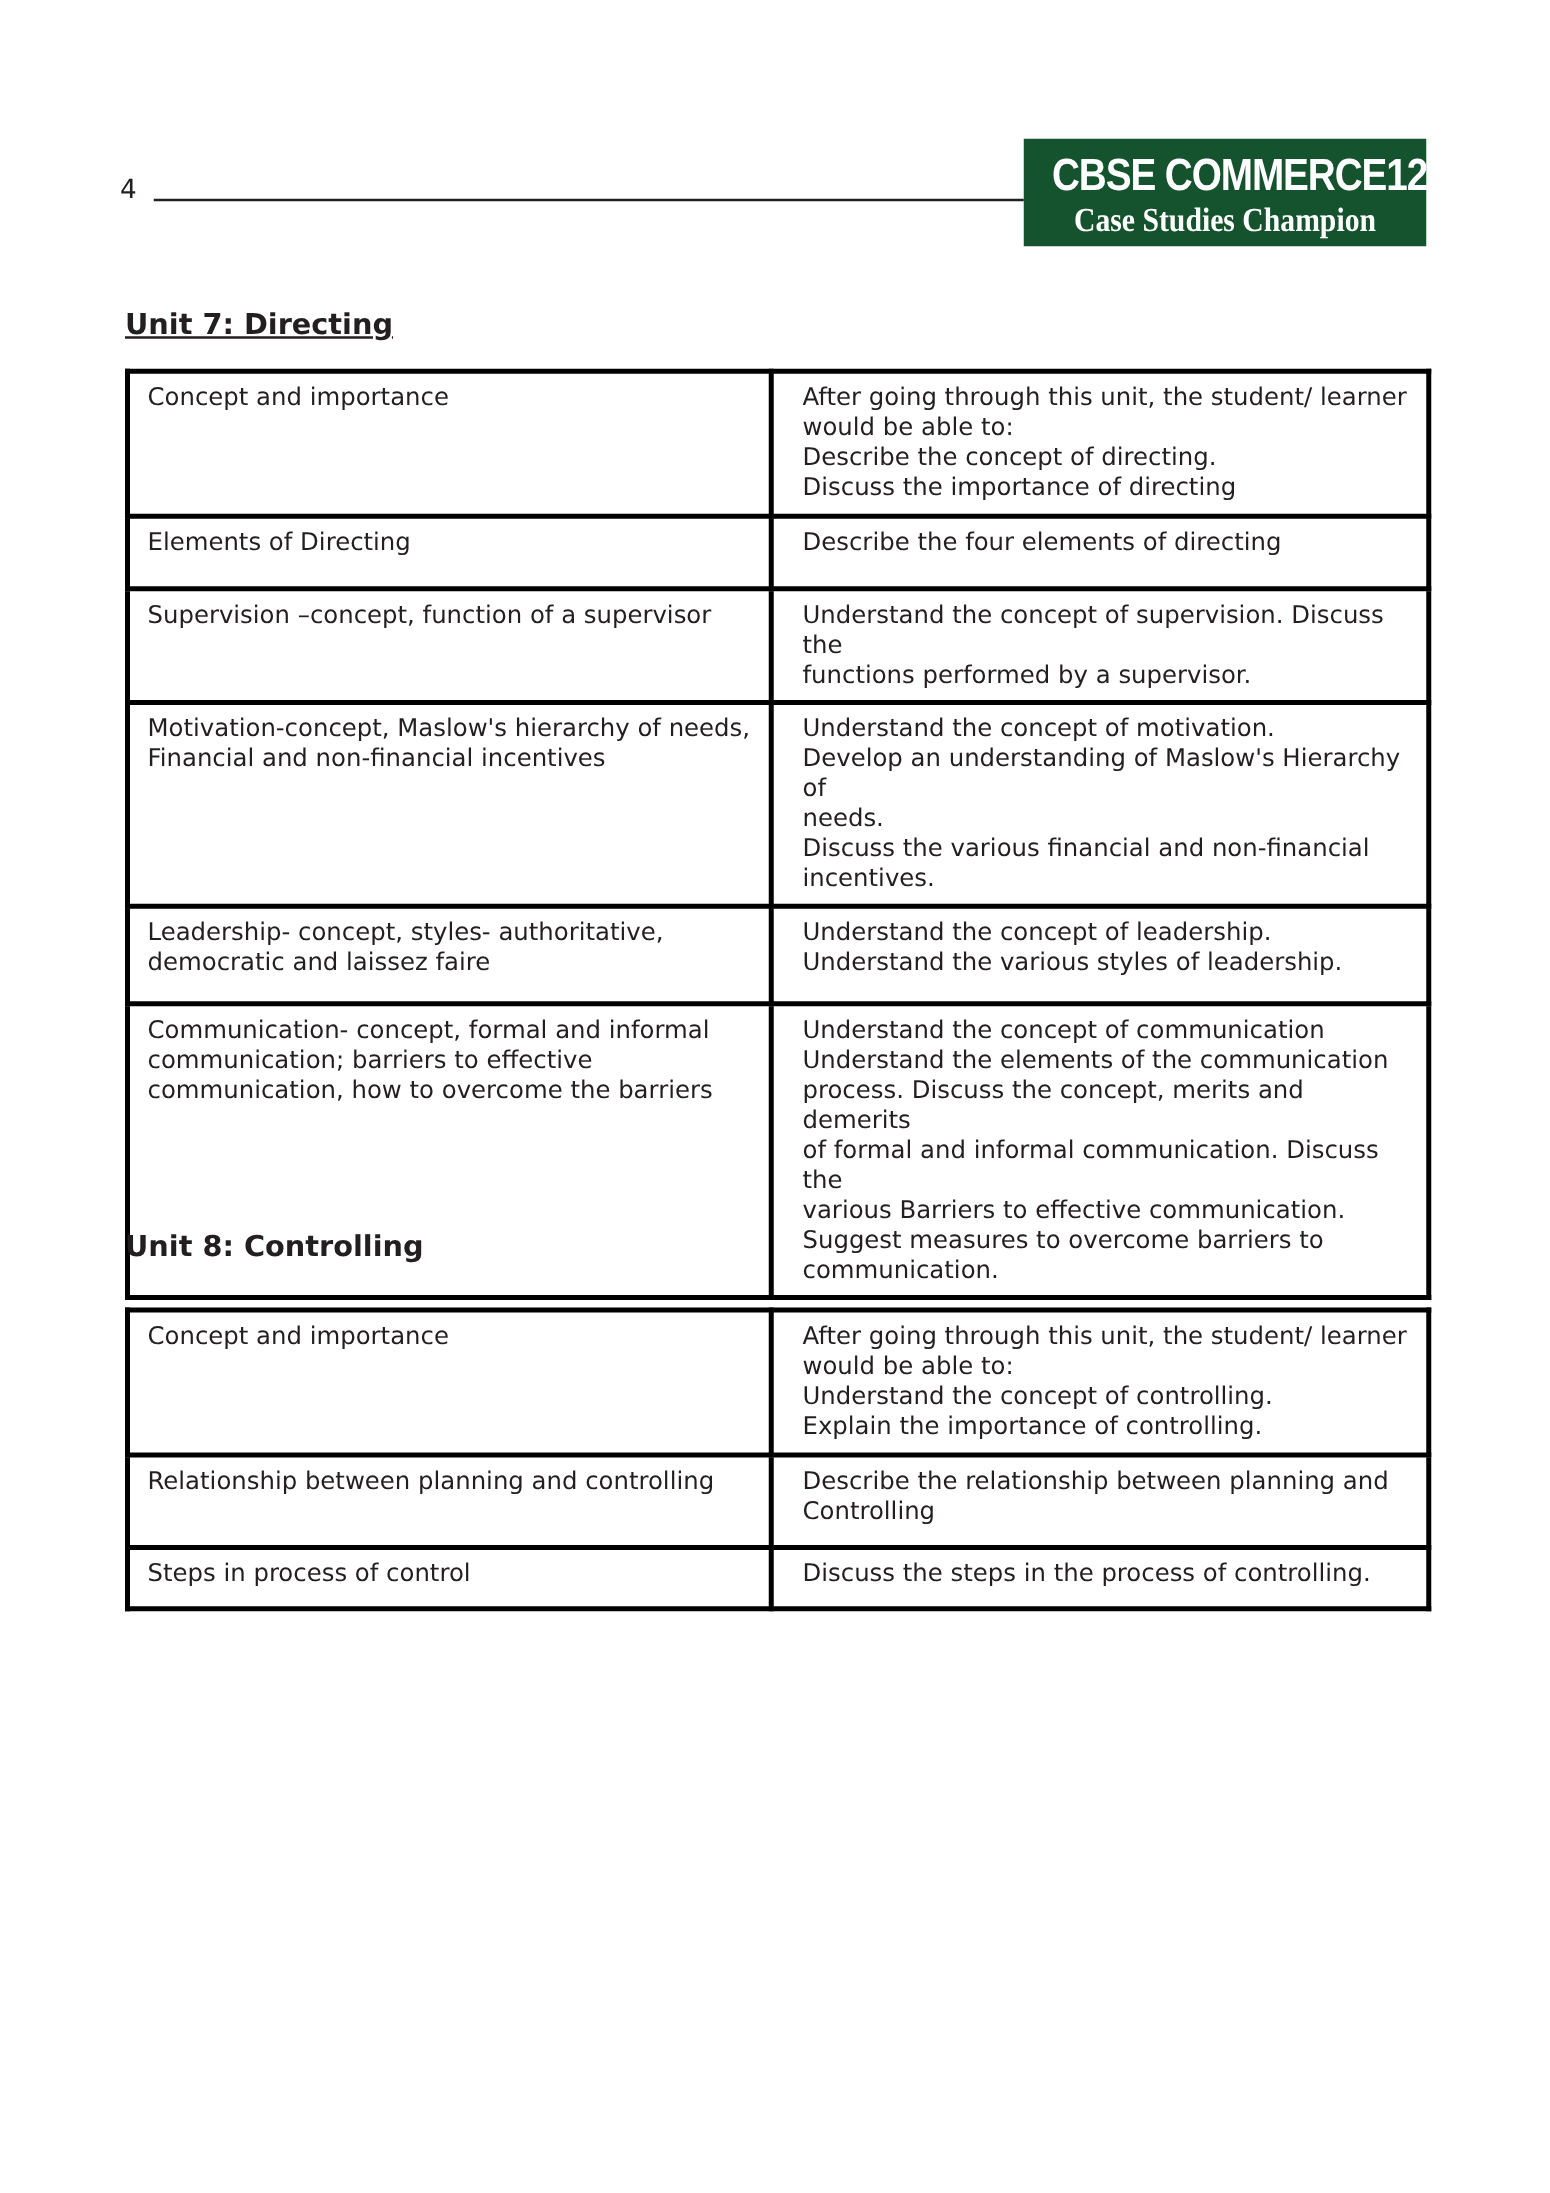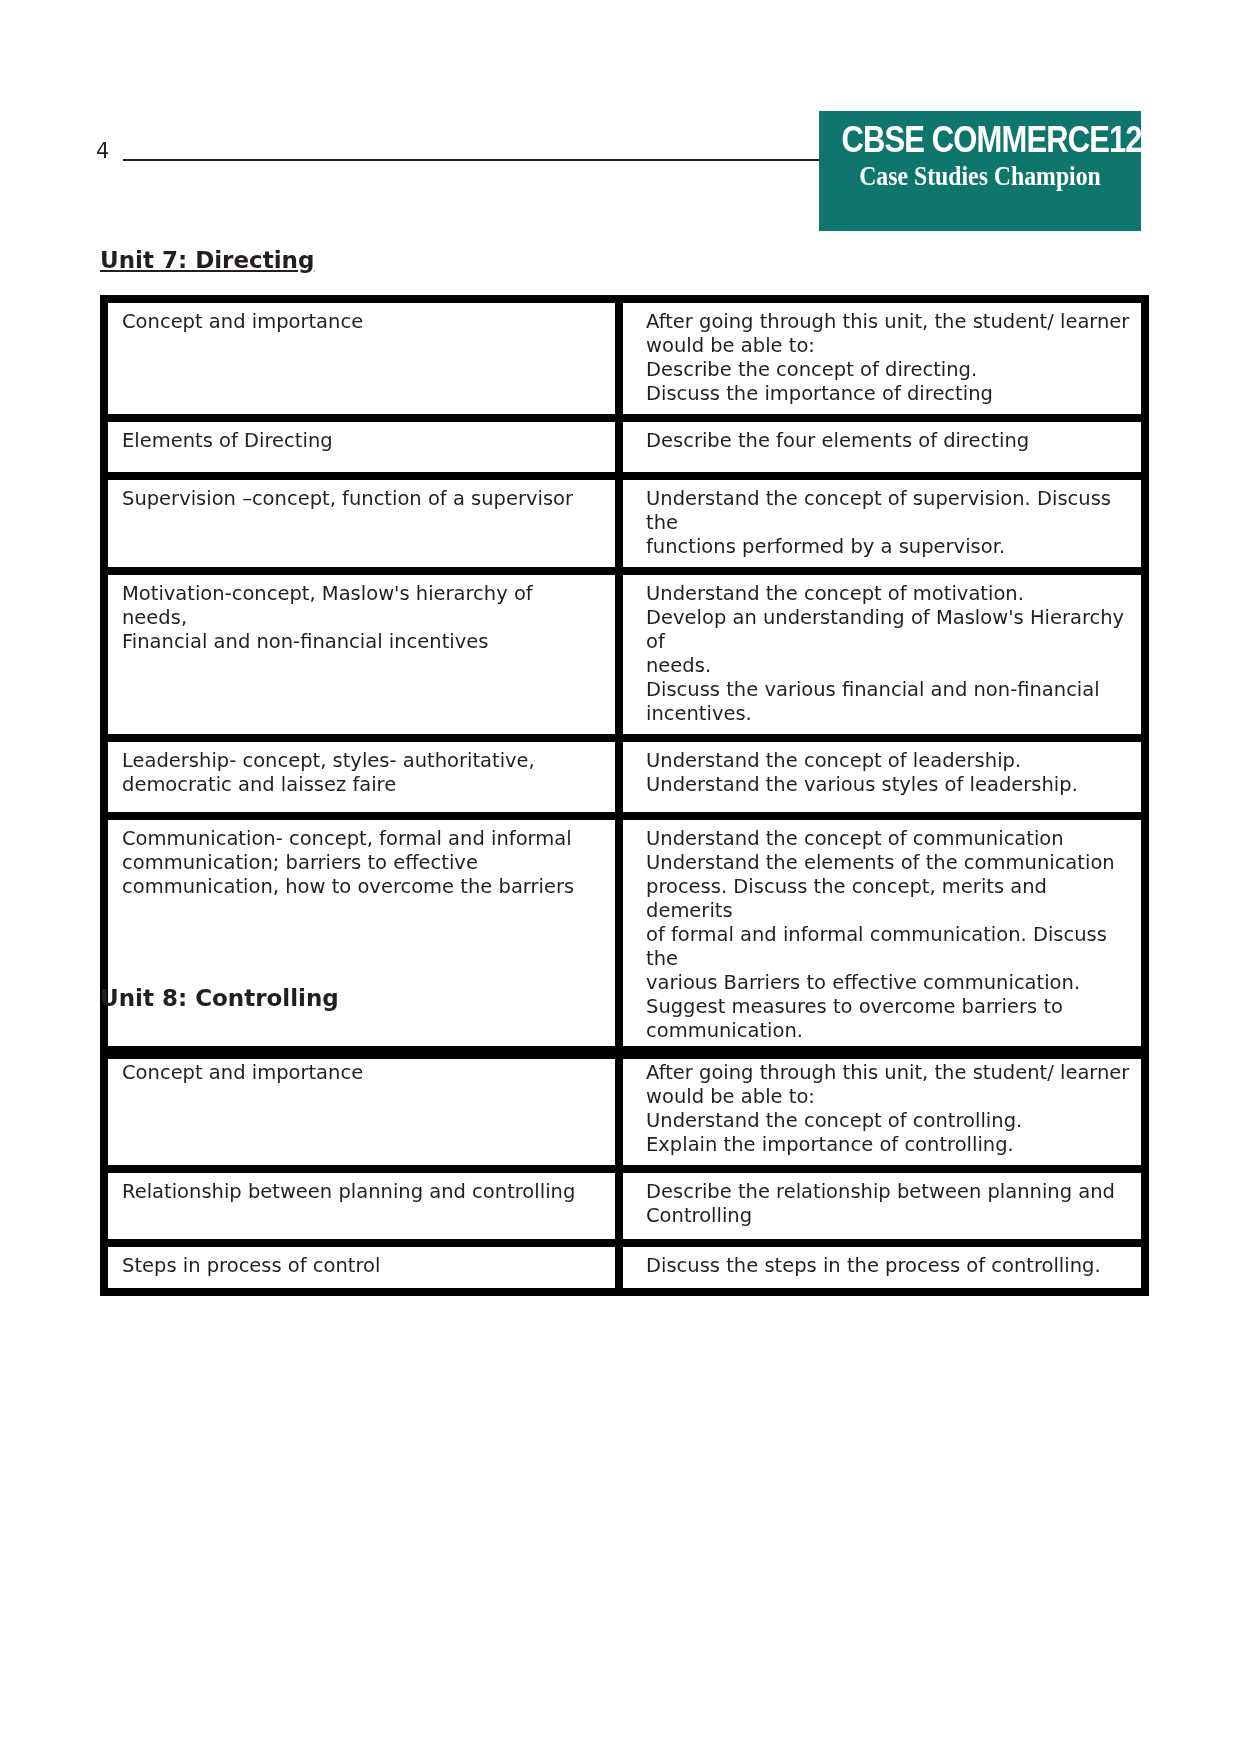--- a/index.html
+++ b/index.html
@@ -28,22 +28,22 @@
       top: 159px;
       width: 696px;
       height: 2px;
       background: #231f20;
     }
     .brand-box {
       position: absolute;
       left: 819px;
       top: 111px;
       width: 322px;
-      height: 120px;
-      background: #0f766e;
+      height: 86px;
+      background: #14532d;
       color: #ffffff;
       text-align: center;
       box-sizing: border-box;
     }
     .brand-line1 {
       position: absolute;
       left: 0;
       right: 0;
       top: 10px;
       font-family: "Liberation Sans", sans-serif;
@@ -84,21 +84,21 @@
       left: 100px;
       width: 1041px;
       border-collapse: collapse;
       table-layout: fixed;
     }
     table.unit7-table { top: 295px; }
     table.unit8-table { top: 1046px; }
     table.syllabus col.c-topic { width: 515px; }
     table.syllabus col.c-outcome { width: 526px; }
     table.syllabus td {
-      border: 8px solid #000000;
+      border: 4px solid #000000;
       vertical-align: top;
       font-size: 19.5px;
       line-height: 24px;
       padding: 7px 14px 8px 14px;
       white-space: pre-line;
       word-wrap: break-word;
     }
     table.syllabus td.outcome {
       padding-left: 23px;
       padding-right: 10px;

